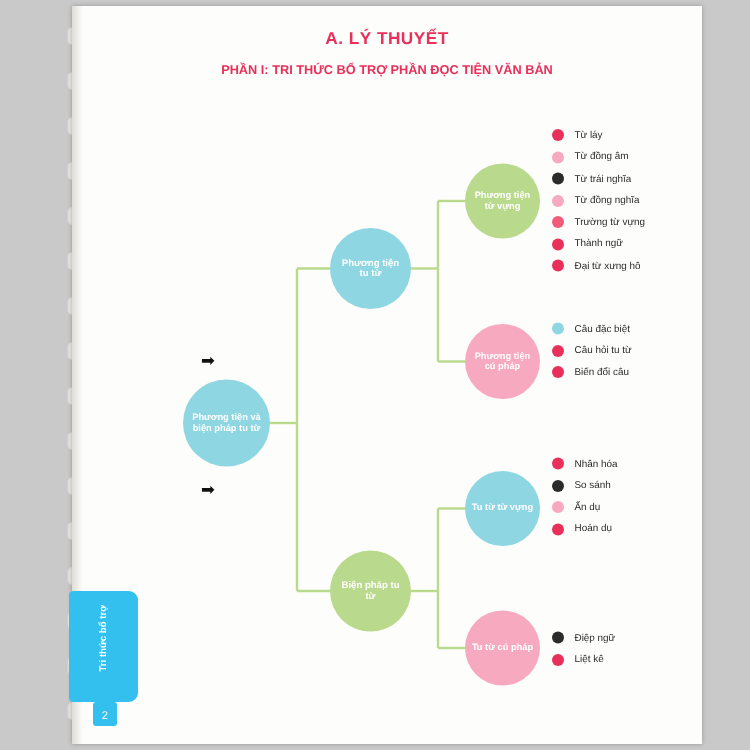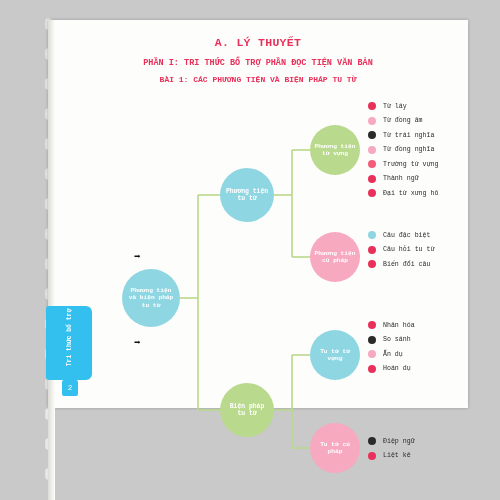--- a/index.html
+++ b/index.html
@@ -4,25 +4,24 @@
 <style>
   html,body{margin:0;padding:0;}
   body{
     width:500px;height:500px;
     background:#c9c9c9;
     font-family:"Liberation Sans", sans-serif;
     overflow:hidden;
   }
   .page{
     position:absolute;
-    left:48px; top:20px;
-    width:420px; height:388px;
+    left:48px; top:4px;
+    width:420px; height:492px;
     background:#fdfdfb;
     box-shadow:0 0 3px rgba(0,0,0,.25);
-    font-family:Liberation Mono, monospace;
   }
   
   .binding{
     position:absolute; left:44px; top:4px; width:10px; height:492px;
   }
   .binding i{
     position:absolute; left:1px; width:7px; height:12px;
     background:#e8e7e3; border-radius:3px; display:block;
     box-shadow:inset 0 0 1px #b9b8b4;
   }
@@ -102,21 +101,20 @@
     <i style="top:434px"></i>
     <i style="top:464px"></i>
 </div>
 
 <div class="page">
   <div class="edge-shadow" style="left:0;top:0;"></div>
 
   <div class="titles">
     <div class="t1">A. LÝ THUYẾT</div>
     <div class="t2">PHẦN I: TRI THỨC BỔ TRỢ PHẦN ĐỌC TIỆN VĂN BẢN</div>
-    <div class="t3">BÀI 1: CÁC PHƯƠNG TIỆN VÀ BIỆN PHÁP TU TỪ</div>
   </div>
 
   <div class="canvas">
     <svg class="lines" viewBox="0 0 420 492">
       <g stroke="#b9d98c" stroke-width="1.6" fill="none">
 
         <path d="M132 278 H150"></path>
         <path d="M150 278 V175"></path>
         <path d="M150 278 V390"></path>
         <path d="M150 175 H172"></path>

